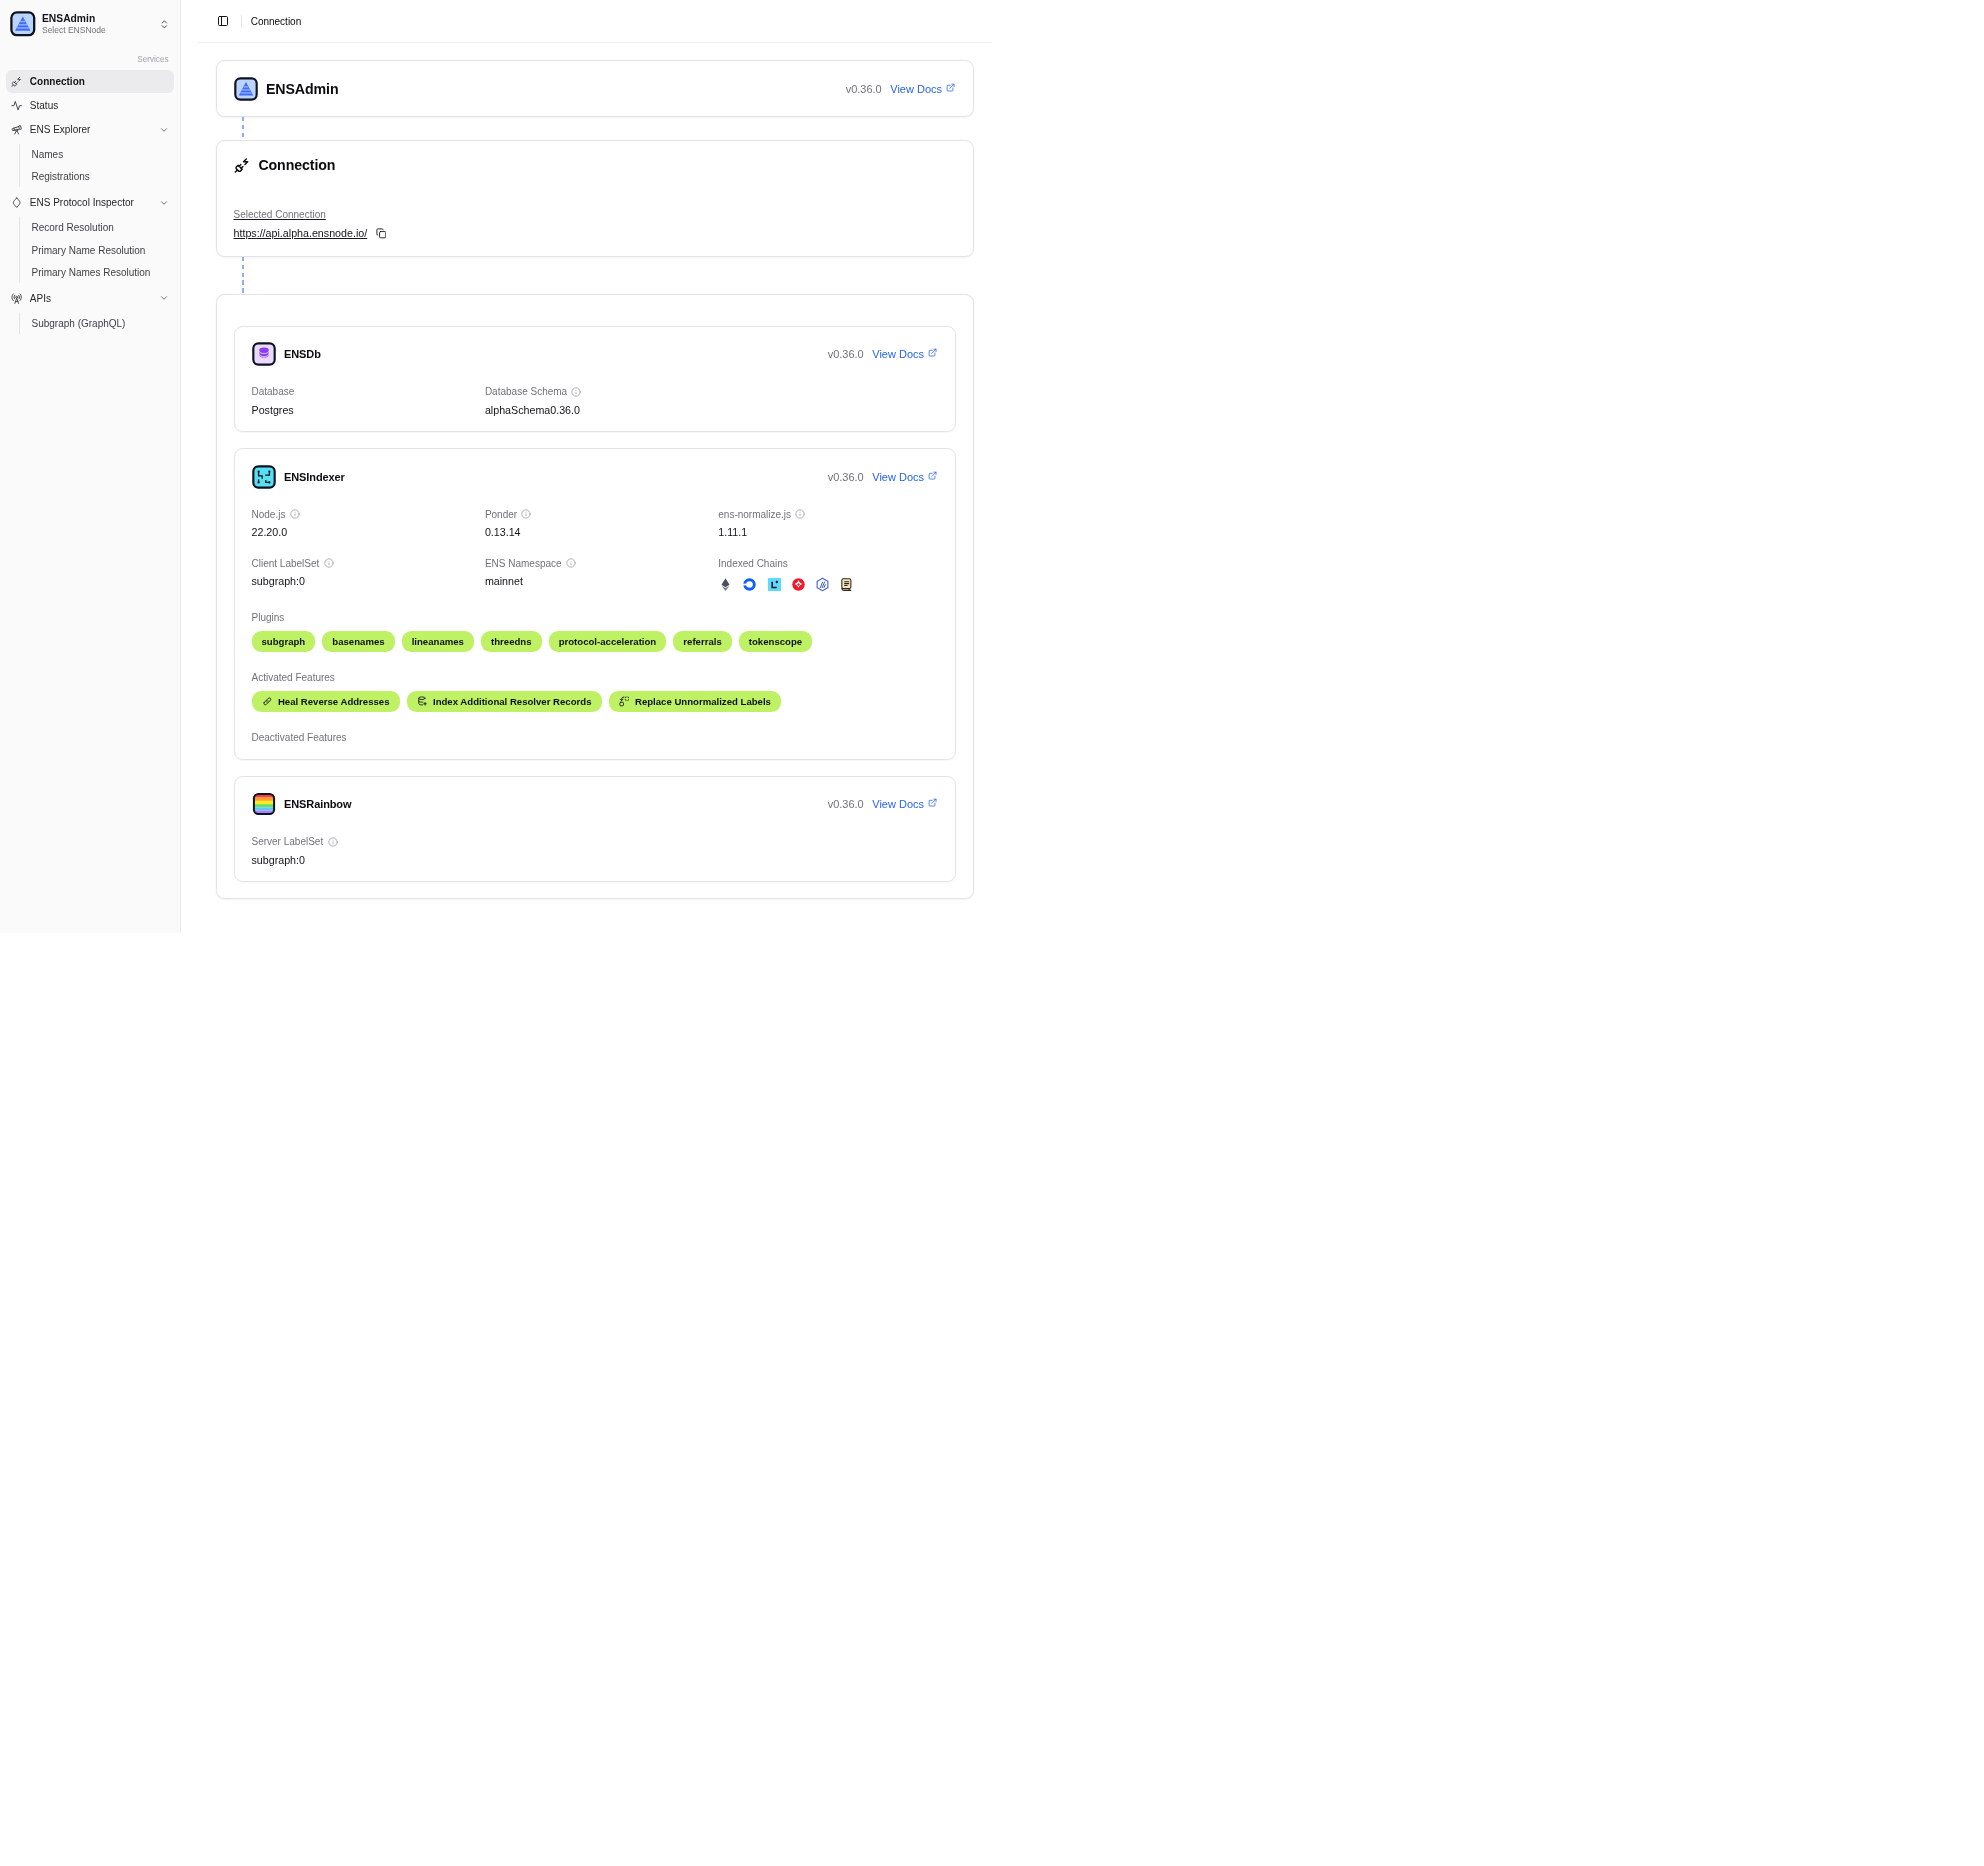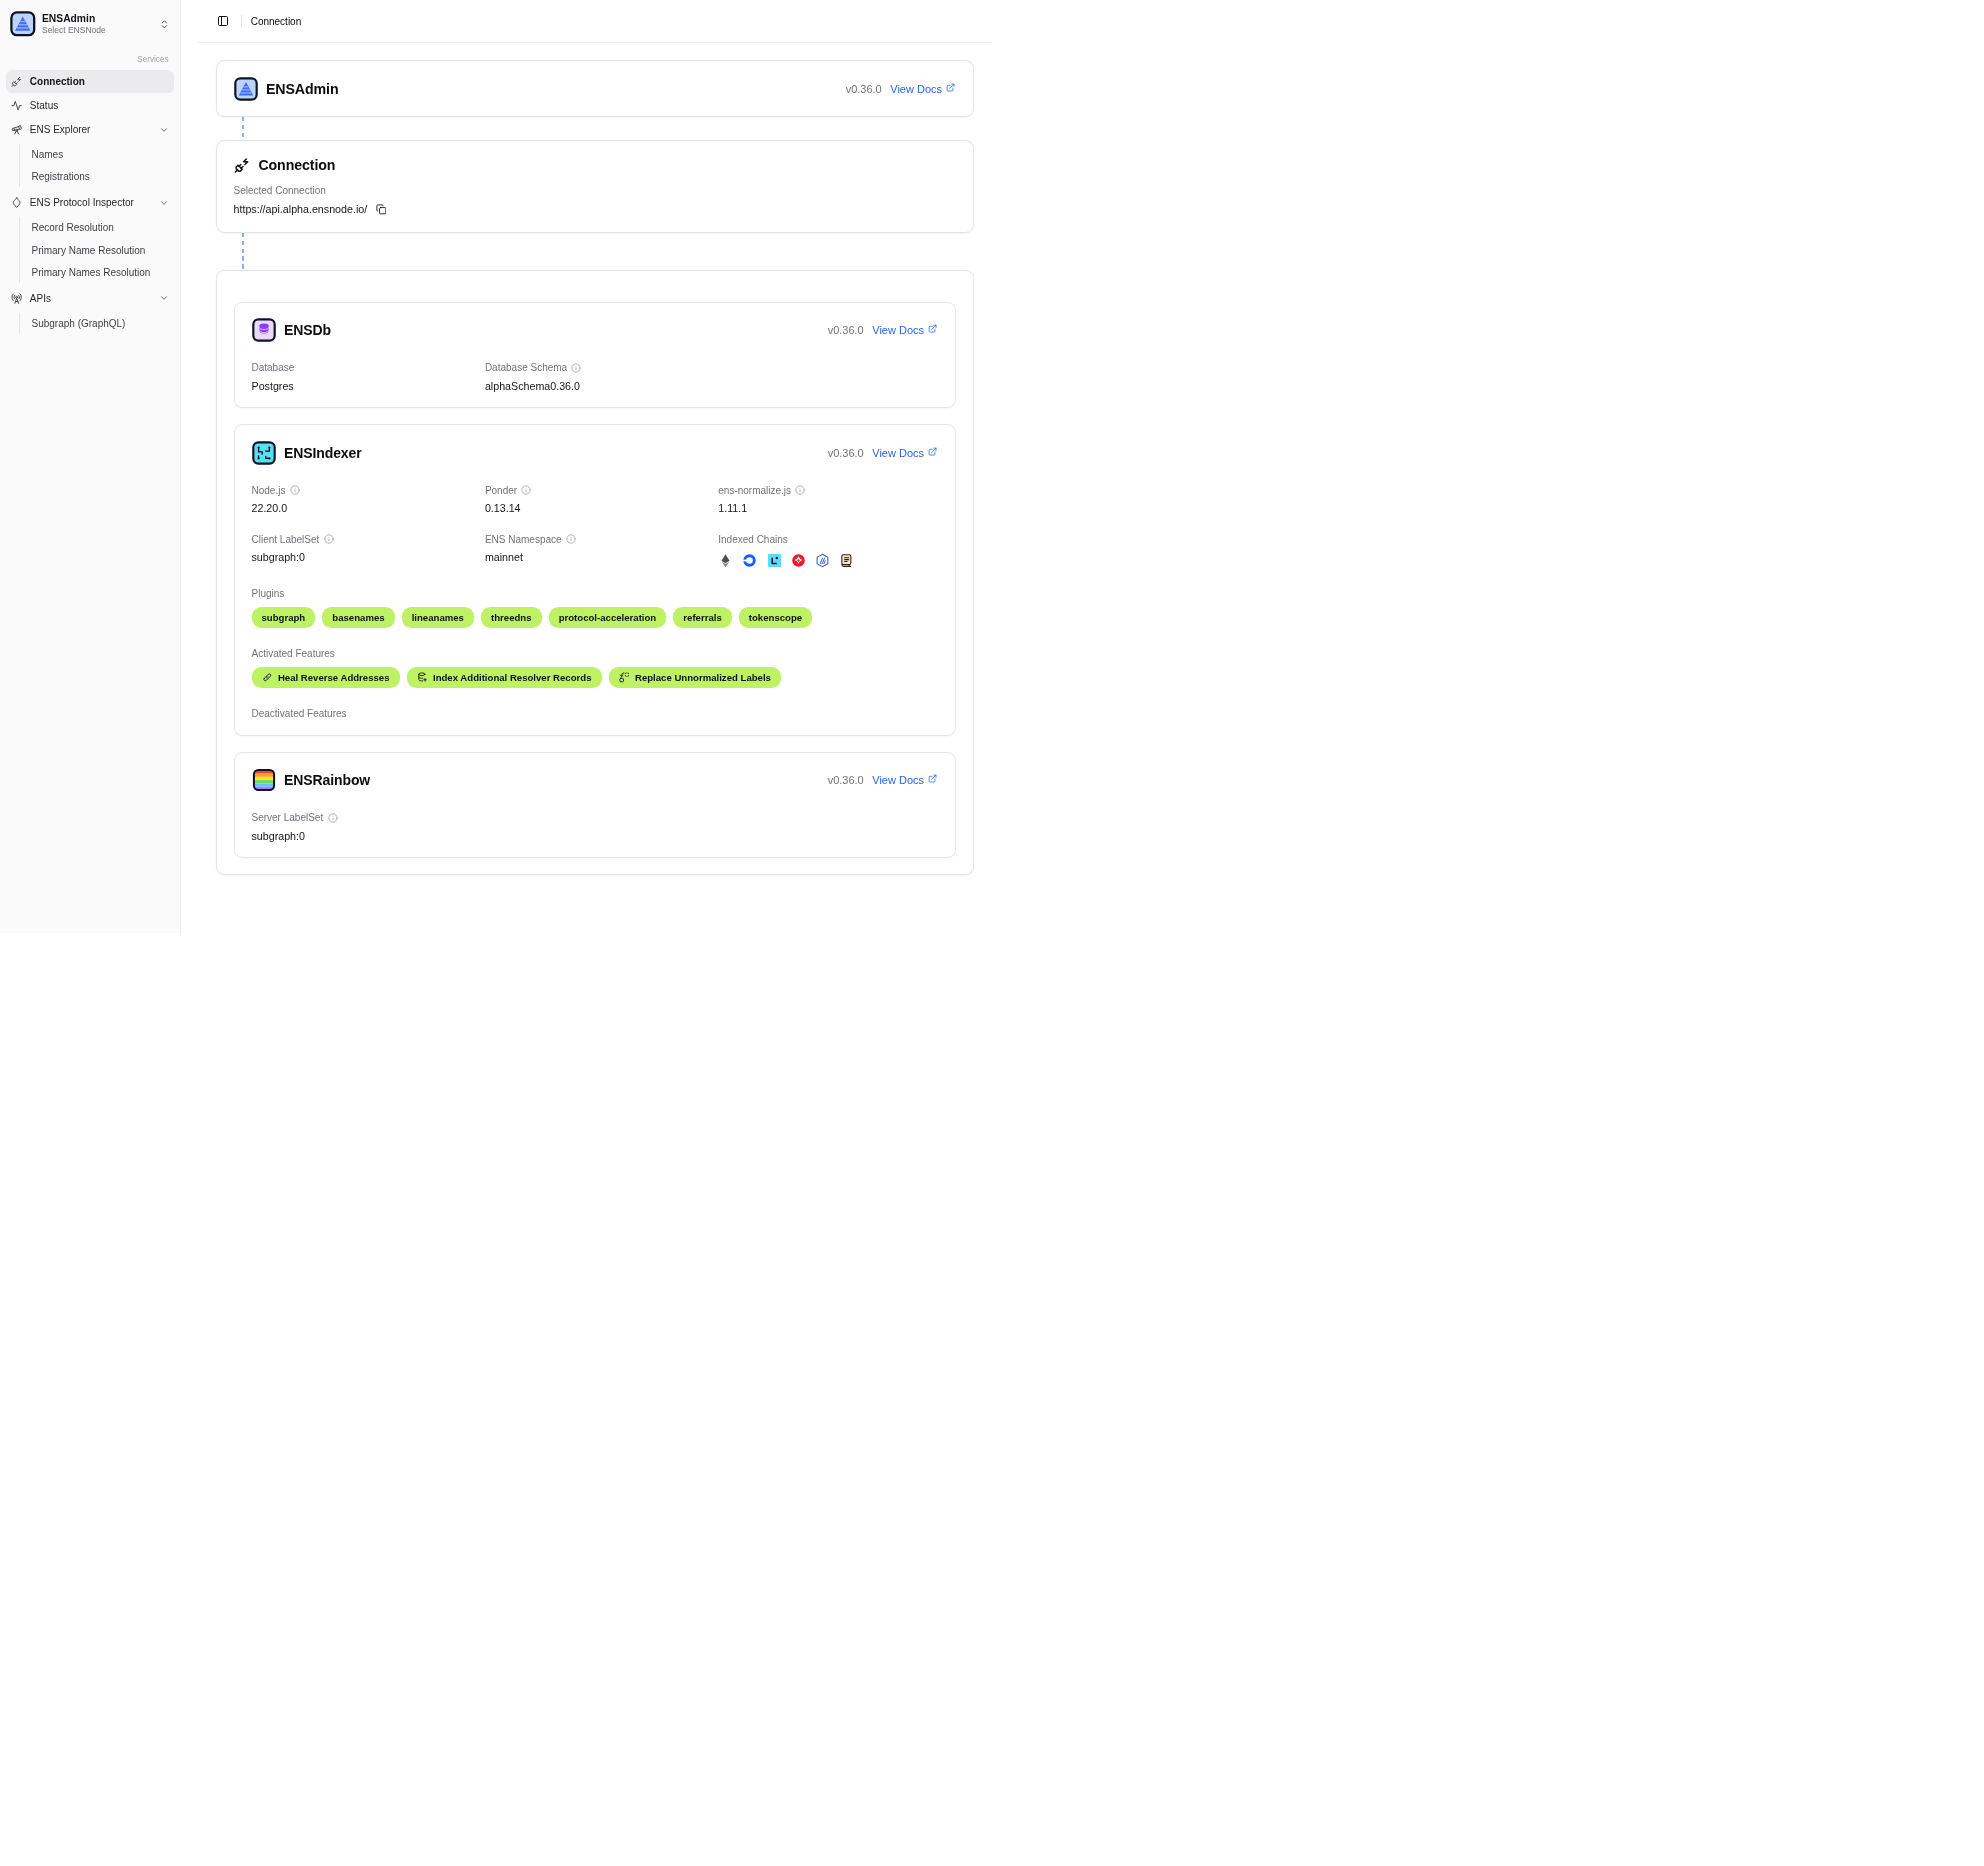--- a/index.html
+++ b/index.html
@@ -49,26 +49,26 @@
   .connector.short { height:23px; }
   .connector.tall  { height:37px; }
 
   .section-ico { display:flex; color:#101114; }
 
   .field-label { font-size:10px; color:#71717a; display:flex; align-items:center; gap:4.3px; }
   .field-value { font-size:10.7px; color:#141417; margin-top:6.4px; display:flex; align-items:center; gap:7.1px; }
   .info-ico { color:#a1a1aa; display:flex; cursor:pointer; }
   .copy-btn { background:none; border:none; padding:1.4px; display:flex; color:#141417; cursor:pointer; border-radius:2.8px; }
 
-  .conn-body { margin-top:12px; }
+  .conn-body { margin-top:36px;text-decoration:underline; }
 
   
   .inner-card { border:0.7px solid #e4e4e7; border-radius:8.5px; padding:15.6px 17px; margin-top:15.6px;
                 box-shadow:0 0.7px 1.4px rgba(0,0,0,0.03); }
-  .inner-title { margin:0; font-size:14px; font-weight:700; letter-spacing:-0.1px; color:#0c0c0e; }
+  .inner-title { margin:0; font-size:11px; font-weight:700; letter-spacing:-0.1px; color:#0c0c0e; }
 
   .fields-grid { display:grid; grid-template-columns:1fr 1fr 1fr; gap:20px 14.2px; margin-top:20px; }
 
   .chains { display:flex; align-items:center; gap:9.2px; margin-top:7.8px; }
   .chains svg { display:block; width:15px; height:15px; }
 
   .section-block { margin-top:20px; }
   .chips { display:flex; flex-wrap:wrap; gap:7.1px; margin-top:7.8px; }
   .chip { background:#bef264; border-radius:9.2px; padding:5px 10px; font-size:9.6px; font-weight:700;
           color:#0f1115; display:inline-flex; align-items:center; gap:5.7px; line-height:1.2; }

